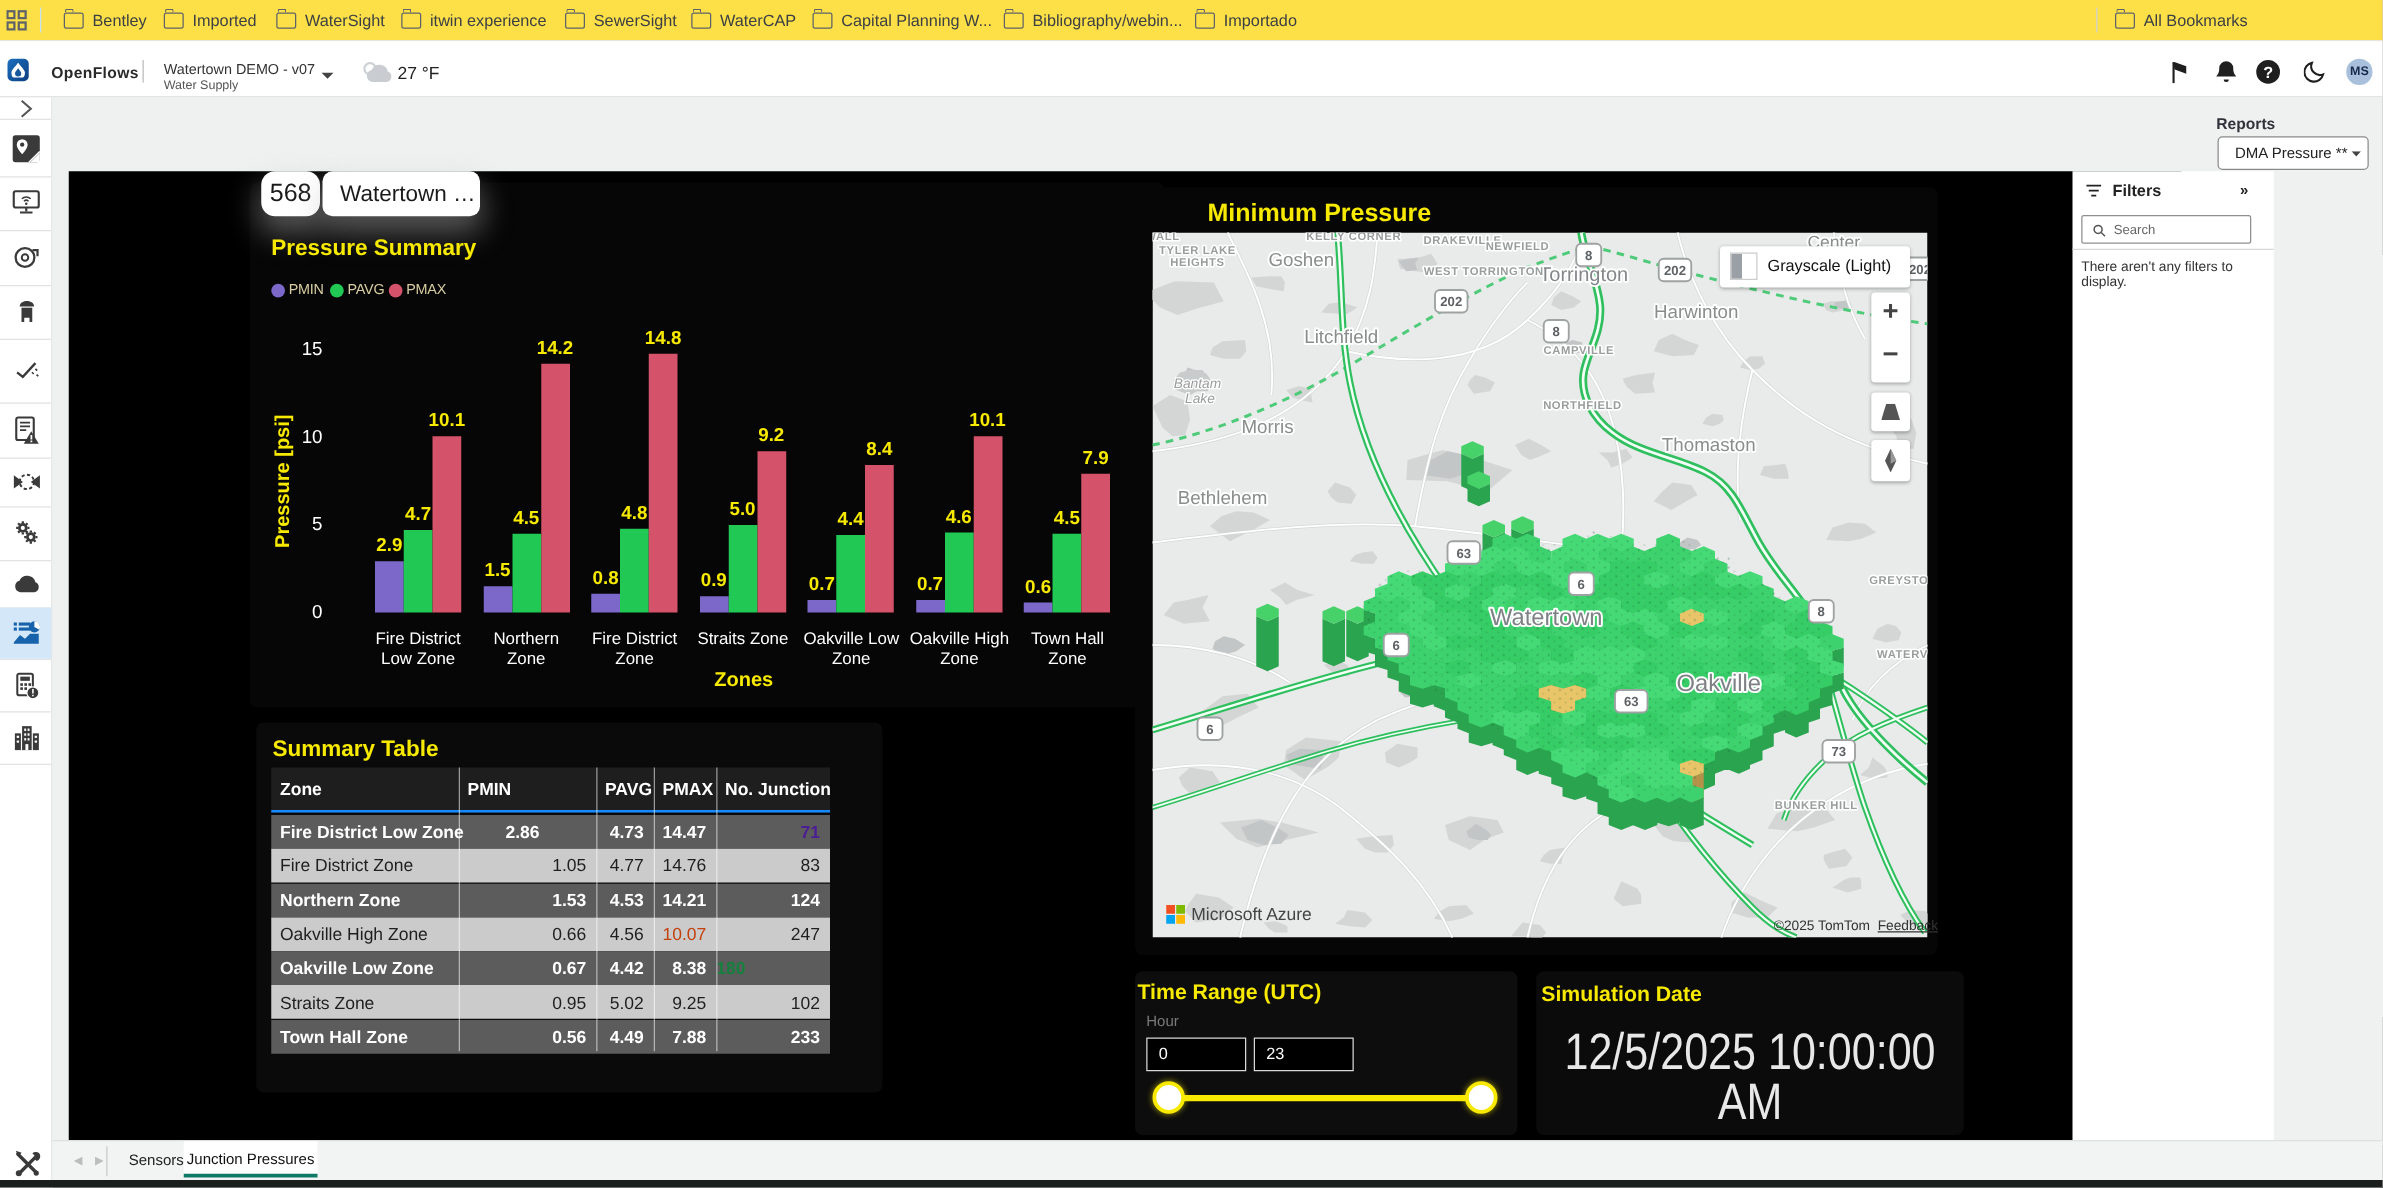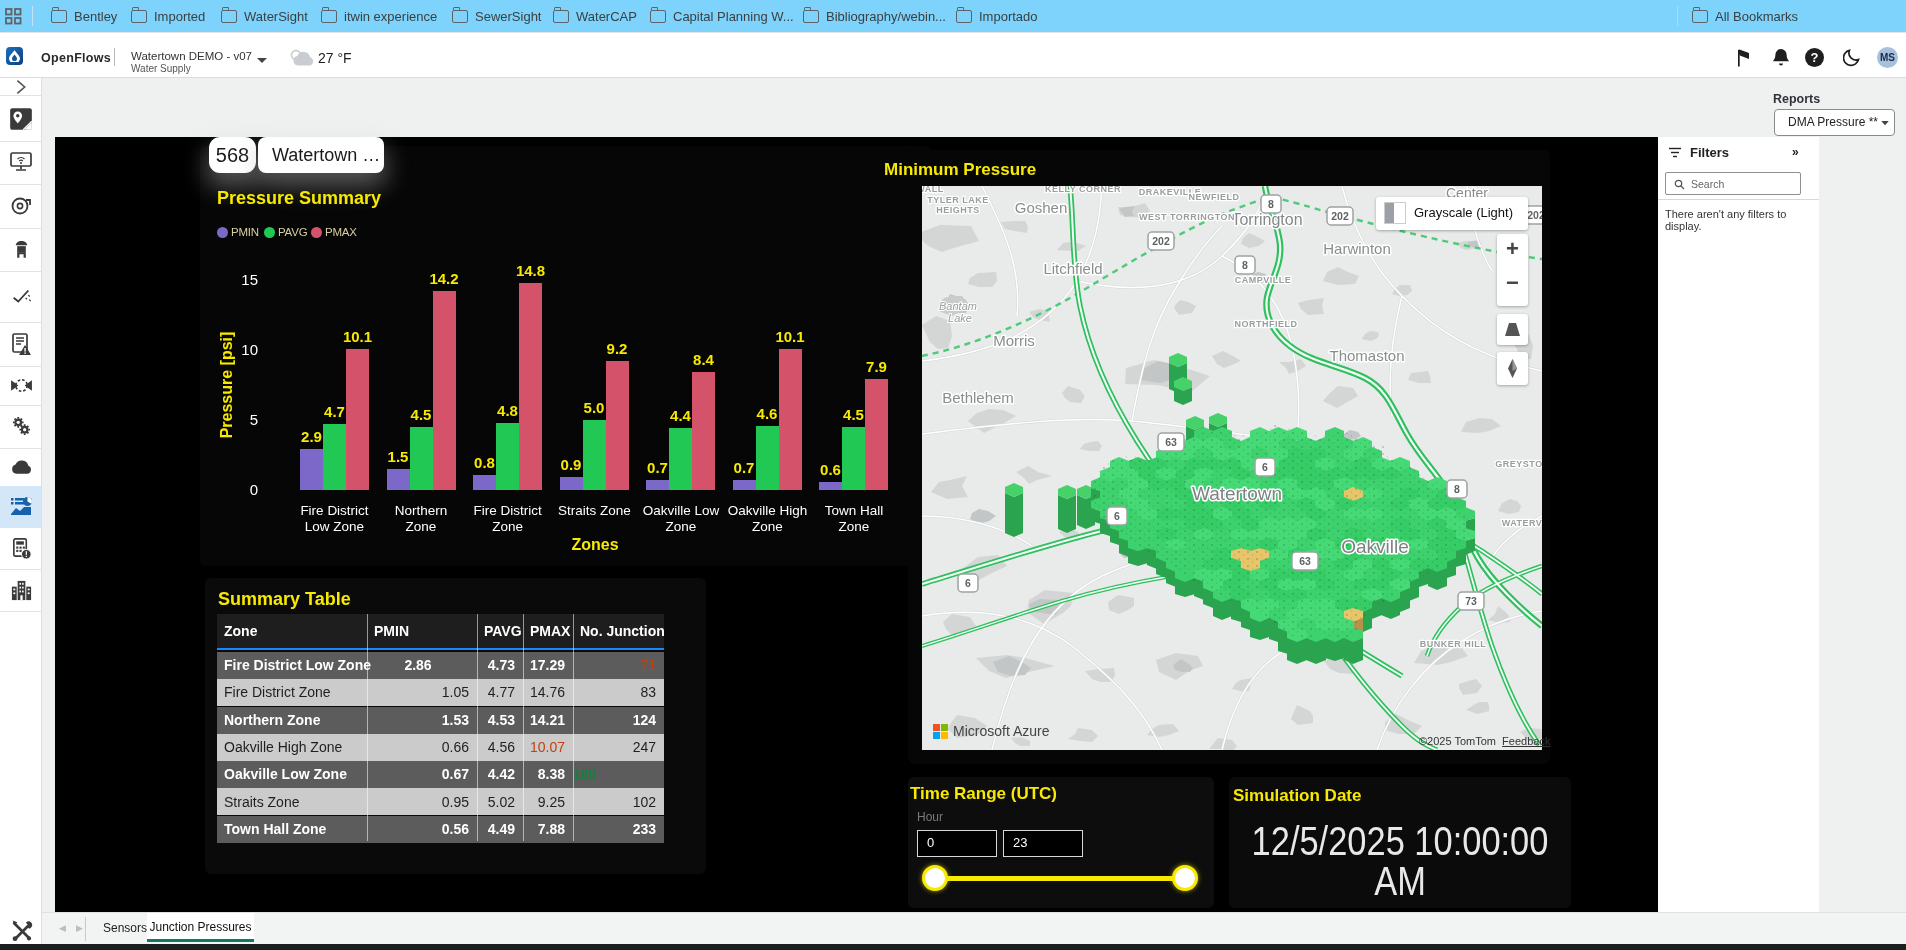--- a/index.html
+++ b/index.html
@@ -1,16 +1,16 @@
 <!DOCTYPE html>
 <html><head><meta charset="utf-8"><style>
 *{margin:0;padding:0;box-sizing:border-box;}
 html,body{width:1906px;height:950px;overflow:hidden;background:#fff;font-family:"Liberation Sans",sans-serif;}
 .abs{position:absolute;}
-#bookbar{position:absolute;left:0;top:0;width:1906px;height:33px;background:#7dd3fc;border-bottom:1px solid #e4e4e4;}
+#bookbar{position:absolute;left:0;top:0;width:1906px;height:33px;background:#fde047;border-bottom:1px solid #e4e4e4;}
 .bk{position:absolute;top:0;height:32px;display:flex;align-items:center;gap:7px;font-size:13px;color:#3c4043;}
 .folder{width:16px;height:13px;border:1.6px solid #5f6368;border-radius:2px;position:relative;}
 .folder:before{content:"";position:absolute;left:-0.5px;top:-3.2px;width:5px;height:2px;border:1.5px solid #5f6368;border-bottom:none;border-radius:1.5px 1.5px 0 0;}
 #appbar{position:absolute;left:0;top:33px;width:1906px;height:45px;background:#fff;border-bottom:1px solid #dcdcdc;}
 #sidebar{position:absolute;left:0;top:78px;width:42px;height:872px;background:#fff;border-right:1px solid #e0e0e0;}
 #mainbg{position:absolute;left:42px;top:78px;width:1864px;height:838px;background:#eff1f1;}
 #dash{position:absolute;left:55px;top:137px;width:1690px;height:775px;background:#000;}
 #rightpanel{position:absolute;left:1658px;top:137px;width:161px;height:779px;background:#fff;}
 #tabbar{position:absolute;left:42px;top:912px;width:1864px;height:32px;background:#f2f3f3;border-top:1px solid #e0e0e0;}
 #bottomstrip{position:absolute;left:0;top:944px;width:1906px;height:6px;background:#1a1f1e;}
@@ -180,22 +180,22 @@
 <div class="abs" style="left:217px;top:614px;width:447px;height:36px;background:#1e1e1e;border-bottom:2px solid #1789ff"></div>
 <div class="abs" style="left:224px;top:623px;font-size:14px;font-weight:bold;color:#fff">Zone</div>
 <div class="abs" style="left:374px;top:623px;font-size:14px;font-weight:bold;color:#fff">PMIN</div>
 <div class="abs" style="left:484px;top:623px;font-size:14px;font-weight:bold;color:#fff">PAVG</div>
 <div class="abs" style="left:530px;top:623px;font-size:14px;font-weight:bold;color:#fff">PMAX</div>
 <div class="abs" style="left:580px;top:623px;font-size:14px;font-weight:bold;color:#fff">No. Junction</div>
 <div class="abs" style="left:217px;top:652px;width:447px;height:27px;background:#5c5c5c"></div>
 <div class="abs" style="left:224px;top:657px;font-size:14px;color:#fff;font-weight:bold">Fire District Low Zone</div>
 <div class="abs" style="left:367px;top:657px;width:102px;text-align:center;font-size:14px;color:#fff;font-weight:bold">2.86</div>
 <div class="abs" style="left:477px;top:657px;width:38px;text-align:right;font-size:14px;color:#fff;font-weight:bold">4.73</div>
-<div class="abs" style="left:523px;top:657px;width:42px;text-align:right;font-size:14px;color:#fff;font-weight:bold">17.29</div>
-<div class="abs" style="left:573px;top:657px;width:83px;text-align:right;font-size:14px;color:#c2410c;font-weight:normal">71</div>
+<div class="abs" style="left:523px;top:657px;width:42px;text-align:right;font-size:14px;color:#fff;font-weight:bold">14.47</div>
+<div class="abs" style="left:573px;top:657px;width:83px;text-align:right;font-size:14px;color:#4c1d95;font-weight:bold">71</div>
 <div class="abs" style="left:217px;top:679px;width:447px;height:27px;background:#cbcbcb"></div>
 <div class="abs" style="left:224px;top:684px;font-size:14px;color:#1f1f1f;font-weight:normal">Fire District Zone</div>
 <div class="abs" style="left:367px;top:684px;width:102px;text-align:right;font-size:14px;color:#1f1f1f;font-weight:normal">1.05</div>
 <div class="abs" style="left:477px;top:684px;width:38px;text-align:right;font-size:14px;color:#1f1f1f;font-weight:normal">4.77</div>
 <div class="abs" style="left:523px;top:684px;width:42px;text-align:right;font-size:14px;color:#1f1f1f;font-weight:normal">14.76</div>
 <div class="abs" style="left:573px;top:684px;width:83px;text-align:right;font-size:14px;color:#1f1f1f;font-weight:normal">83</div>
 <div class="abs" style="left:217px;top:707px;width:447px;height:27px;background:#5c5c5c"></div>
 <div class="abs" style="left:224px;top:712px;font-size:14px;color:#fff;font-weight:bold">Northern Zone</div>
 <div class="abs" style="left:367px;top:712px;width:102px;text-align:right;font-size:14px;color:#fff;font-weight:bold">1.53</div>
 <div class="abs" style="left:477px;top:712px;width:38px;text-align:right;font-size:14px;color:#fff;font-weight:bold">4.53</div>
@@ -222,21 +222,21 @@
 <div class="abs" style="left:217px;top:816px;width:447px;height:27px;background:#5c5c5c"></div>
 <div class="abs" style="left:224px;top:821px;font-size:14px;color:#fff;font-weight:bold">Town Hall Zone</div>
 <div class="abs" style="left:367px;top:821px;width:102px;text-align:right;font-size:14px;color:#fff;font-weight:bold">0.56</div>
 <div class="abs" style="left:477px;top:821px;width:38px;text-align:right;font-size:14px;color:#fff;font-weight:bold">4.49</div>
 <div class="abs" style="left:523px;top:821px;width:42px;text-align:right;font-size:14px;color:#fff;font-weight:bold">7.88</div>
 <div class="abs" style="left:573px;top:821px;width:83px;text-align:right;font-size:14px;color:#fff;font-weight:bold">233</div>
 <div class="abs" style="left:367px;top:614px;width:1px;height:227px;background:rgba(255,255,255,0.55)"></div>
 <div class="abs" style="left:477px;top:614px;width:1px;height:227px;background:rgba(255,255,255,0.55)"></div>
 <div class="abs" style="left:523px;top:614px;width:1px;height:227px;background:rgba(255,255,255,0.55)"></div>
 <div class="abs" style="left:573px;top:614px;width:1px;height:227px;background:rgba(255,255,255,0.55)"></div>
-<div class="abs ylw" style="left:884px;top:160px;font-size:17px">Minimum Pressure</div>
+<div class="abs ylw" style="left:966px;top:160px;font-size:20px">Minimum Pressure</div>
 <svg id="mapsvg" width="620" height="564" viewBox="0 0 620 564" style="position:absolute;left:922px;top:186px;">
 <rect width="620" height="564" fill="#e9eaea"></rect>
 <path d="M57,55 L35,61 L20,66 L6,60 L-6,48 L18,39 L49,40 Z" fill="#d4d6d6" opacity="1.0"></path>
 <path d="M106,40 L105,47 L93,45 L83,43 L79,36 L93,35 L103,35 Z" fill="#d4d6d6" opacity="1.0"></path>
 <path d="M228,25 L221,32 L210,31 L198,29 L196,21 L210,21 L223,17 Z" fill="#d4d6d6" opacity="1.0"></path>
 <path d="M164,60 L156,65 L148,65 L135,64 L141,57 L148,56 L155,57 Z" fill="#d4d6d6" opacity="1.0"></path>
 <path d="M343,55 L337,60 L327,62 L319,58 L321,52 L327,47 L336,51 Z" fill="#d4d6d6" opacity="1.0"></path>
 <path d="M437,90 L433,98 L416,99 L401,95 L405,86 L416,81 L426,86 Z" fill="#d4d6d6" opacity="1.0"></path>
 <path d="M75,95 L70,101 L57,101 L46,98 L48,92 L56,87 L74,86 Z" fill="#d4d6d6" opacity="1.0"></path>
 <path d="M30,150 L26,162 L16,163 L8,156 L0,139 L14,130 L28,135 Z" fill="#d4d6d6" opacity="1.0"></path>

